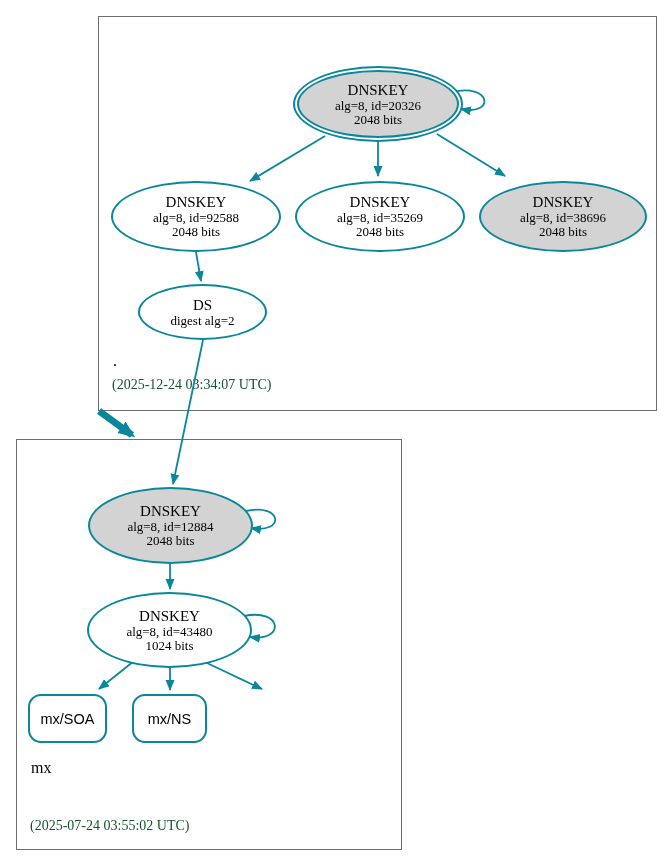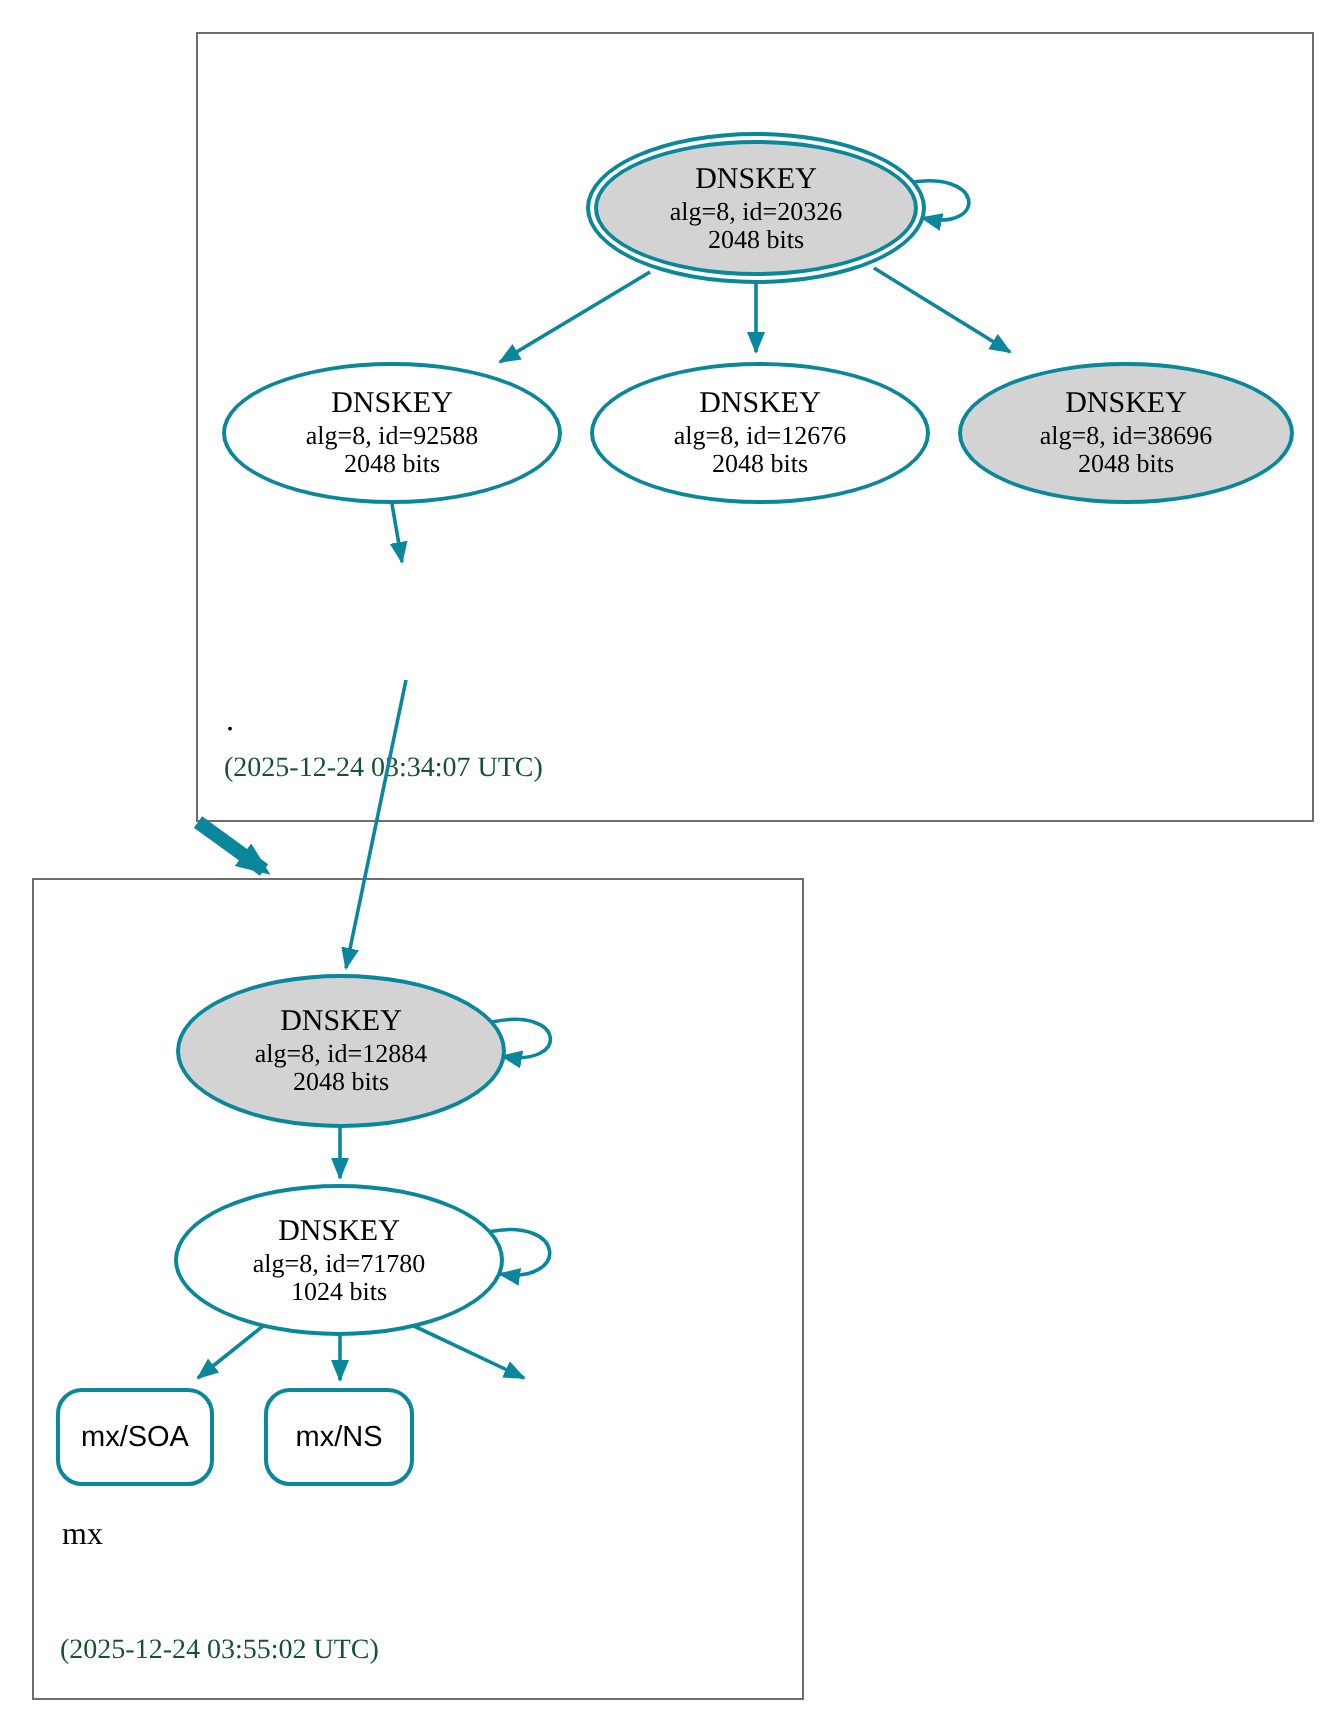--- a/index.html
+++ b/index.html
@@ -50,21 +50,21 @@
 
 <div id="canvas">
 
   <div class="zone-box" style="left:98px; top:16px; width:557px; height:393px;"></div>
   <div class="zone-box" style="left:16px; top:439px; width:384px; height:409px;"></div>
 
   <div class="zone-name" style="left:113px; top:352px;">.</div>
   <div class="zone-ts" style="left:112px; top:377px;">(2025-12-24 03:34:07 UTC)</div>
 
   <div class="zone-name" style="left:31px; top:759px;">mx</div>
-  <div class="zone-ts" style="left:30px; top:818px;">(2025-12-24 03:55:02 UTC)</div>
+  <div class="zone-ts" style="left:30px; top:818px;">(2025-07-24 03:55:02 UTC)</div>
 
   <svg class="edges" width="672" height="865">
     <defs>
       <marker id="arrow" markerUnits="userSpaceOnUse" markerWidth="14" markerHeight="12" refX="10" refY="4.5" orient="auto">
         <path d="M0,0 L11,4.5 L0,9 z" fill="#0a879a"></path>
       </marker>
       <marker id="arrowBig" markerUnits="userSpaceOnUse" markerWidth="20" markerHeight="18" refX="13" refY="7" orient="auto">
         <path d="M0,0 L17,7 L0,14 z" fill="#0a879a"></path>
       </marker>
     </defs>
@@ -94,40 +94,44 @@
   </div>
 
   <div class="node ellipse" style="left:111px; top:181px; width:170px; height:71px;">
     <div class="node-title">DNSKEY</div>
     <div class="node-detail">alg=8, id=92588</div>
     <div class="node-detail">2048 bits</div>
   </div>
 
   <div class="node ellipse" style="left:295px; top:181px; width:170px; height:71px;">
     <div class="node-title">DNSKEY</div>
-    <div class="node-detail">alg=8, id=12676</div>
+    <div class="node-detail">alg=8, id=35269</div>
     <div class="node-detail">2048 bits</div>
   </div>
 
   <div class="node ellipse gray" style="left:479px; top:181px; width:168px; height:71px;">
     <div class="node-title">DNSKEY</div>
     <div class="node-detail">alg=8, id=38696</div>
     <div class="node-detail">2048 bits</div>
   </div>
 
+  <div class="node ellipse" style="left:138px; top:284px; width:129px; height:56px;">
+    <div class="node-title">DS</div>
+    <div class="node-detail">digest alg=2</div>
+  </div>
 
   <div class="node ellipse gray" style="left:88px; top:487px; width:165px; height:77px;">
     <div class="node-title">DNSKEY</div>
     <div class="node-detail">alg=8, id=12884</div>
     <div class="node-detail">2048 bits</div>
   </div>
 
   <div class="node ellipse" style="left:87px; top:592px; width:165px; height:76px;">
     <div class="node-title">DNSKEY</div>
-    <div class="node-detail">alg=8, id=71780</div>
+    <div class="node-detail">alg=8, id=43480</div>
     <div class="node-detail">1024 bits</div>
   </div>
 
   <div class="rrset" style="left:132px; top:694px; width:75px; height:49px;">
     <span>mx/NS</span>
   </div>
 
   <div class="rrset" style="left:28px; top:694px; width:79px; height:49px;">
     <span>mx/SOA</span>
   </div>

